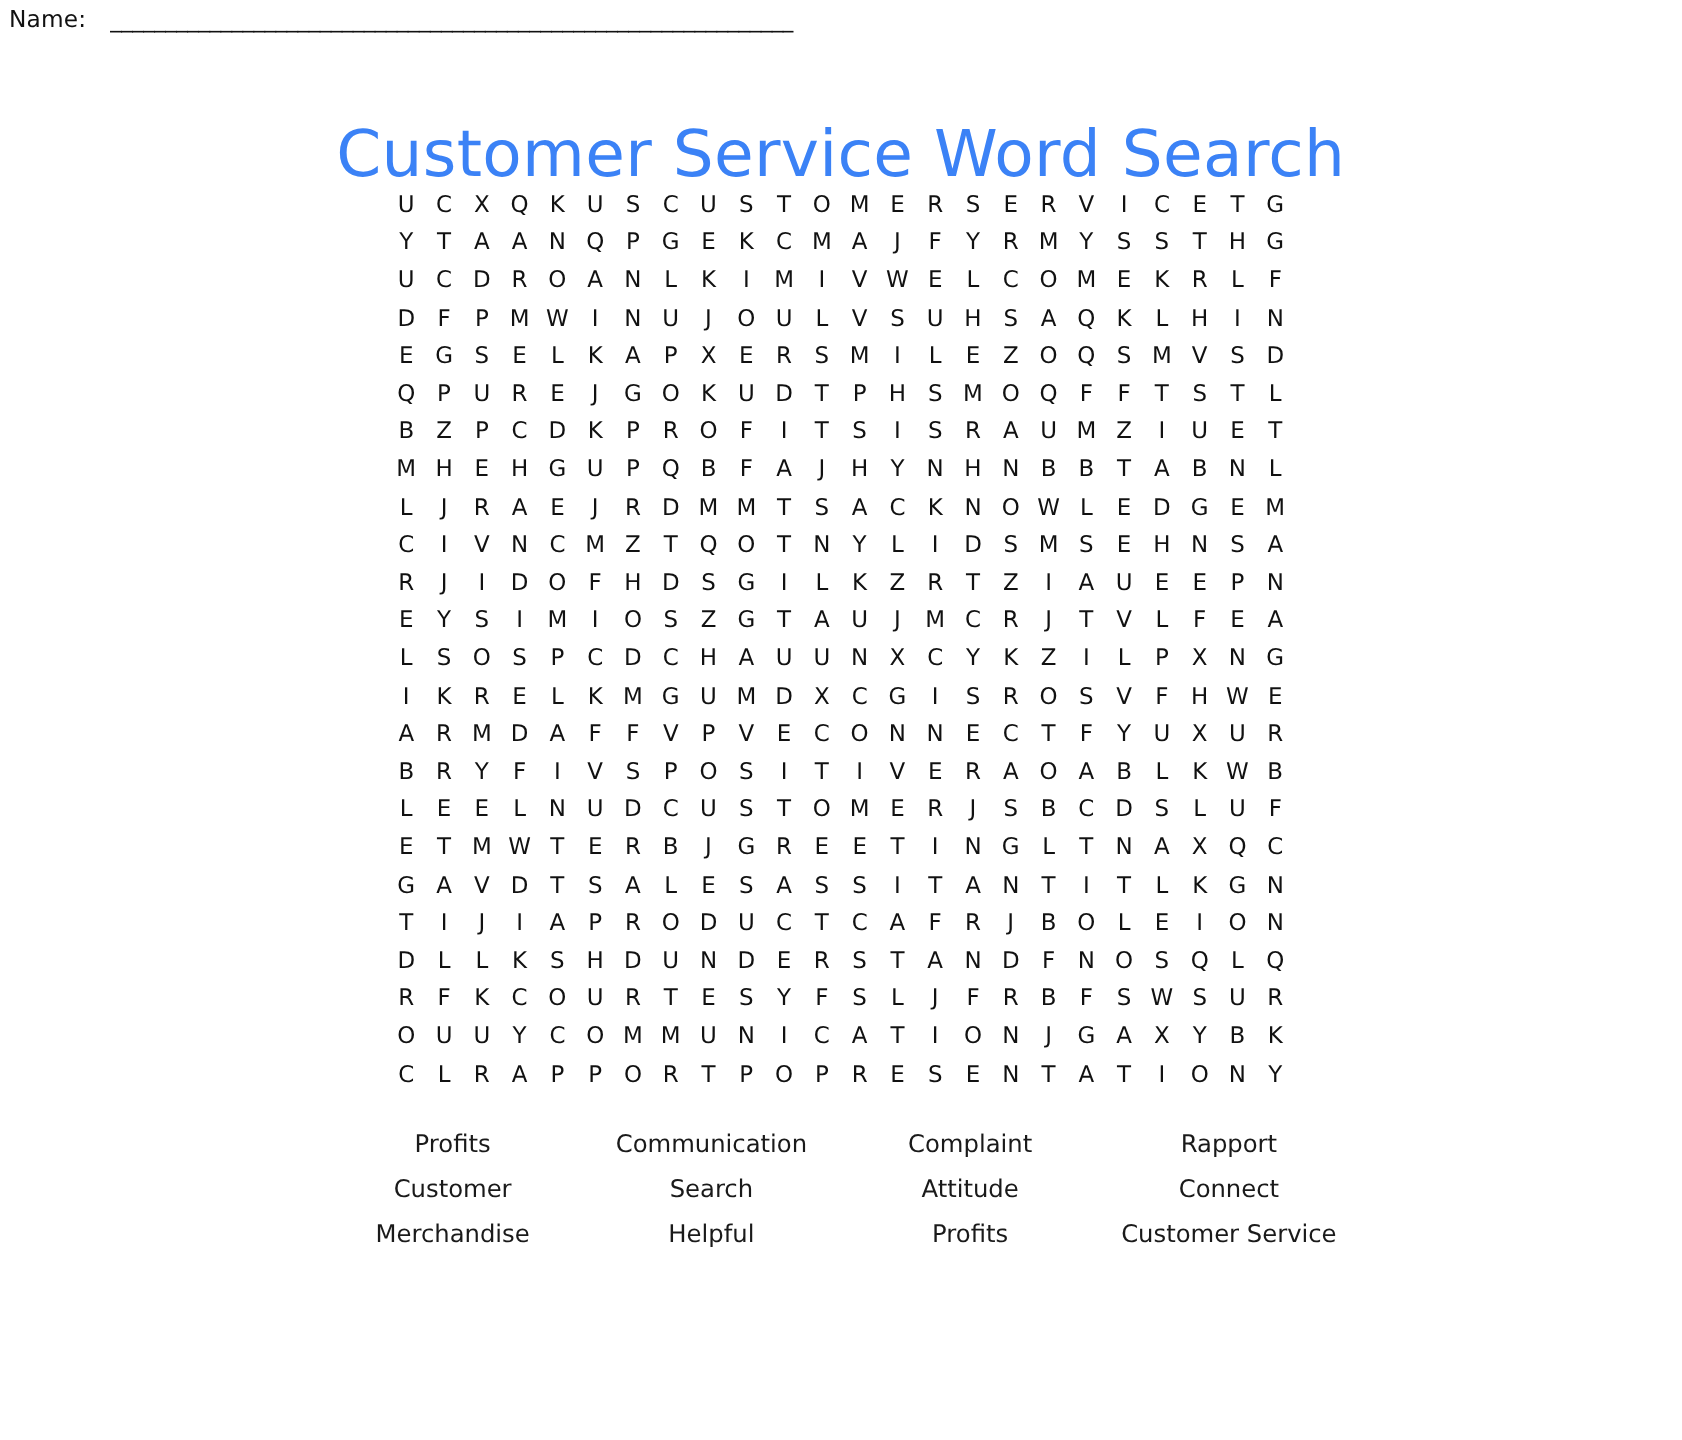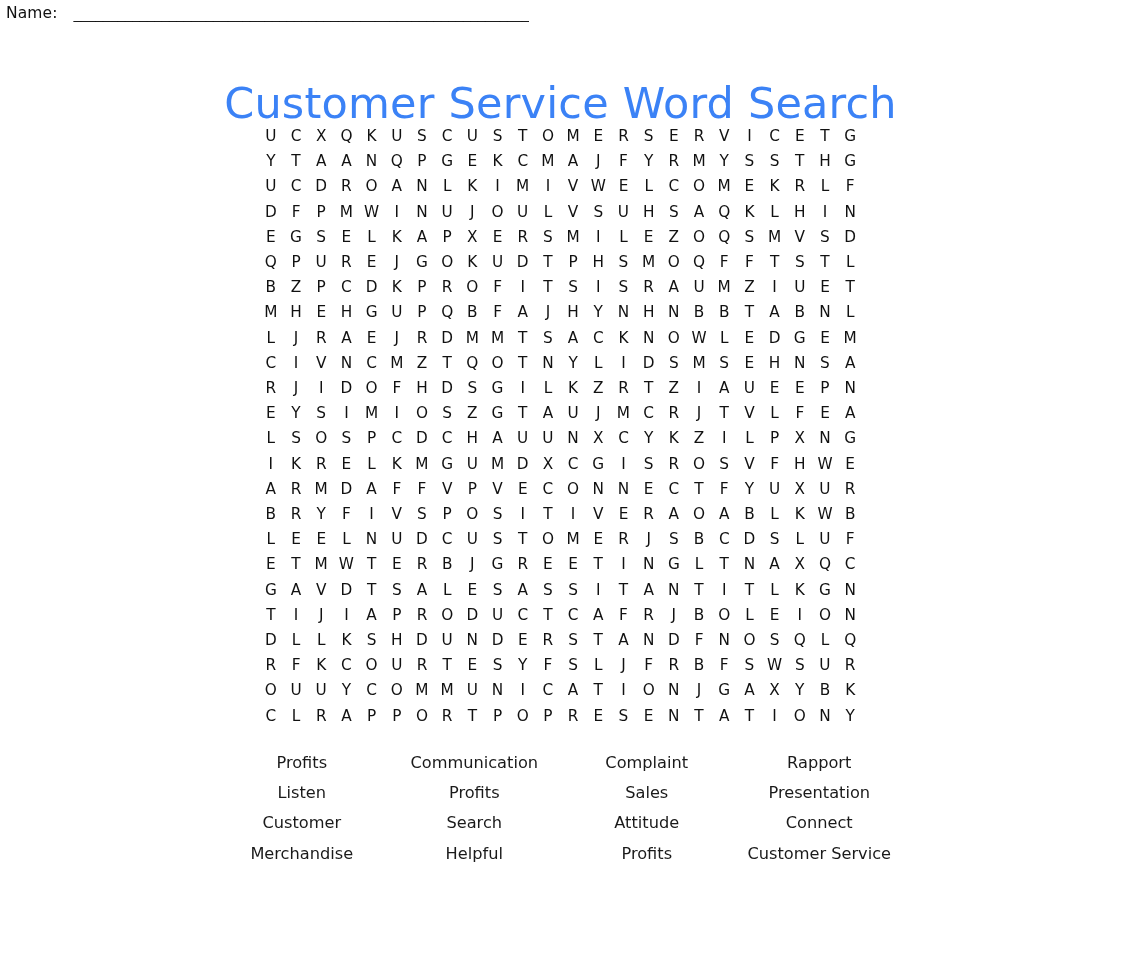--- a/index.html
+++ b/index.html
@@ -754,26 +754,20 @@
 <div class="wordlist-wrap">
   <table class="wordlist">
     <tbody>
         <tr>
           <td>Profits</td>
           <td>Communication</td>
           <td>Complaint</td>
           <td>Rapport</td>
         </tr>
         <tr>
-          <td>Listen</td>
-          <td>Profits</td>
-          <td>Sales</td>
-          <td>Presentation</td>
-        </tr>
-        <tr>
           <td>Customer</td>
           <td>Search</td>
           <td>Attitude</td>
           <td>Connect</td>
         </tr>
         <tr>
           <td>Merchandise</td>
           <td>Helpful</td>
           <td>Profits</td>
           <td>Customer Service</td>

